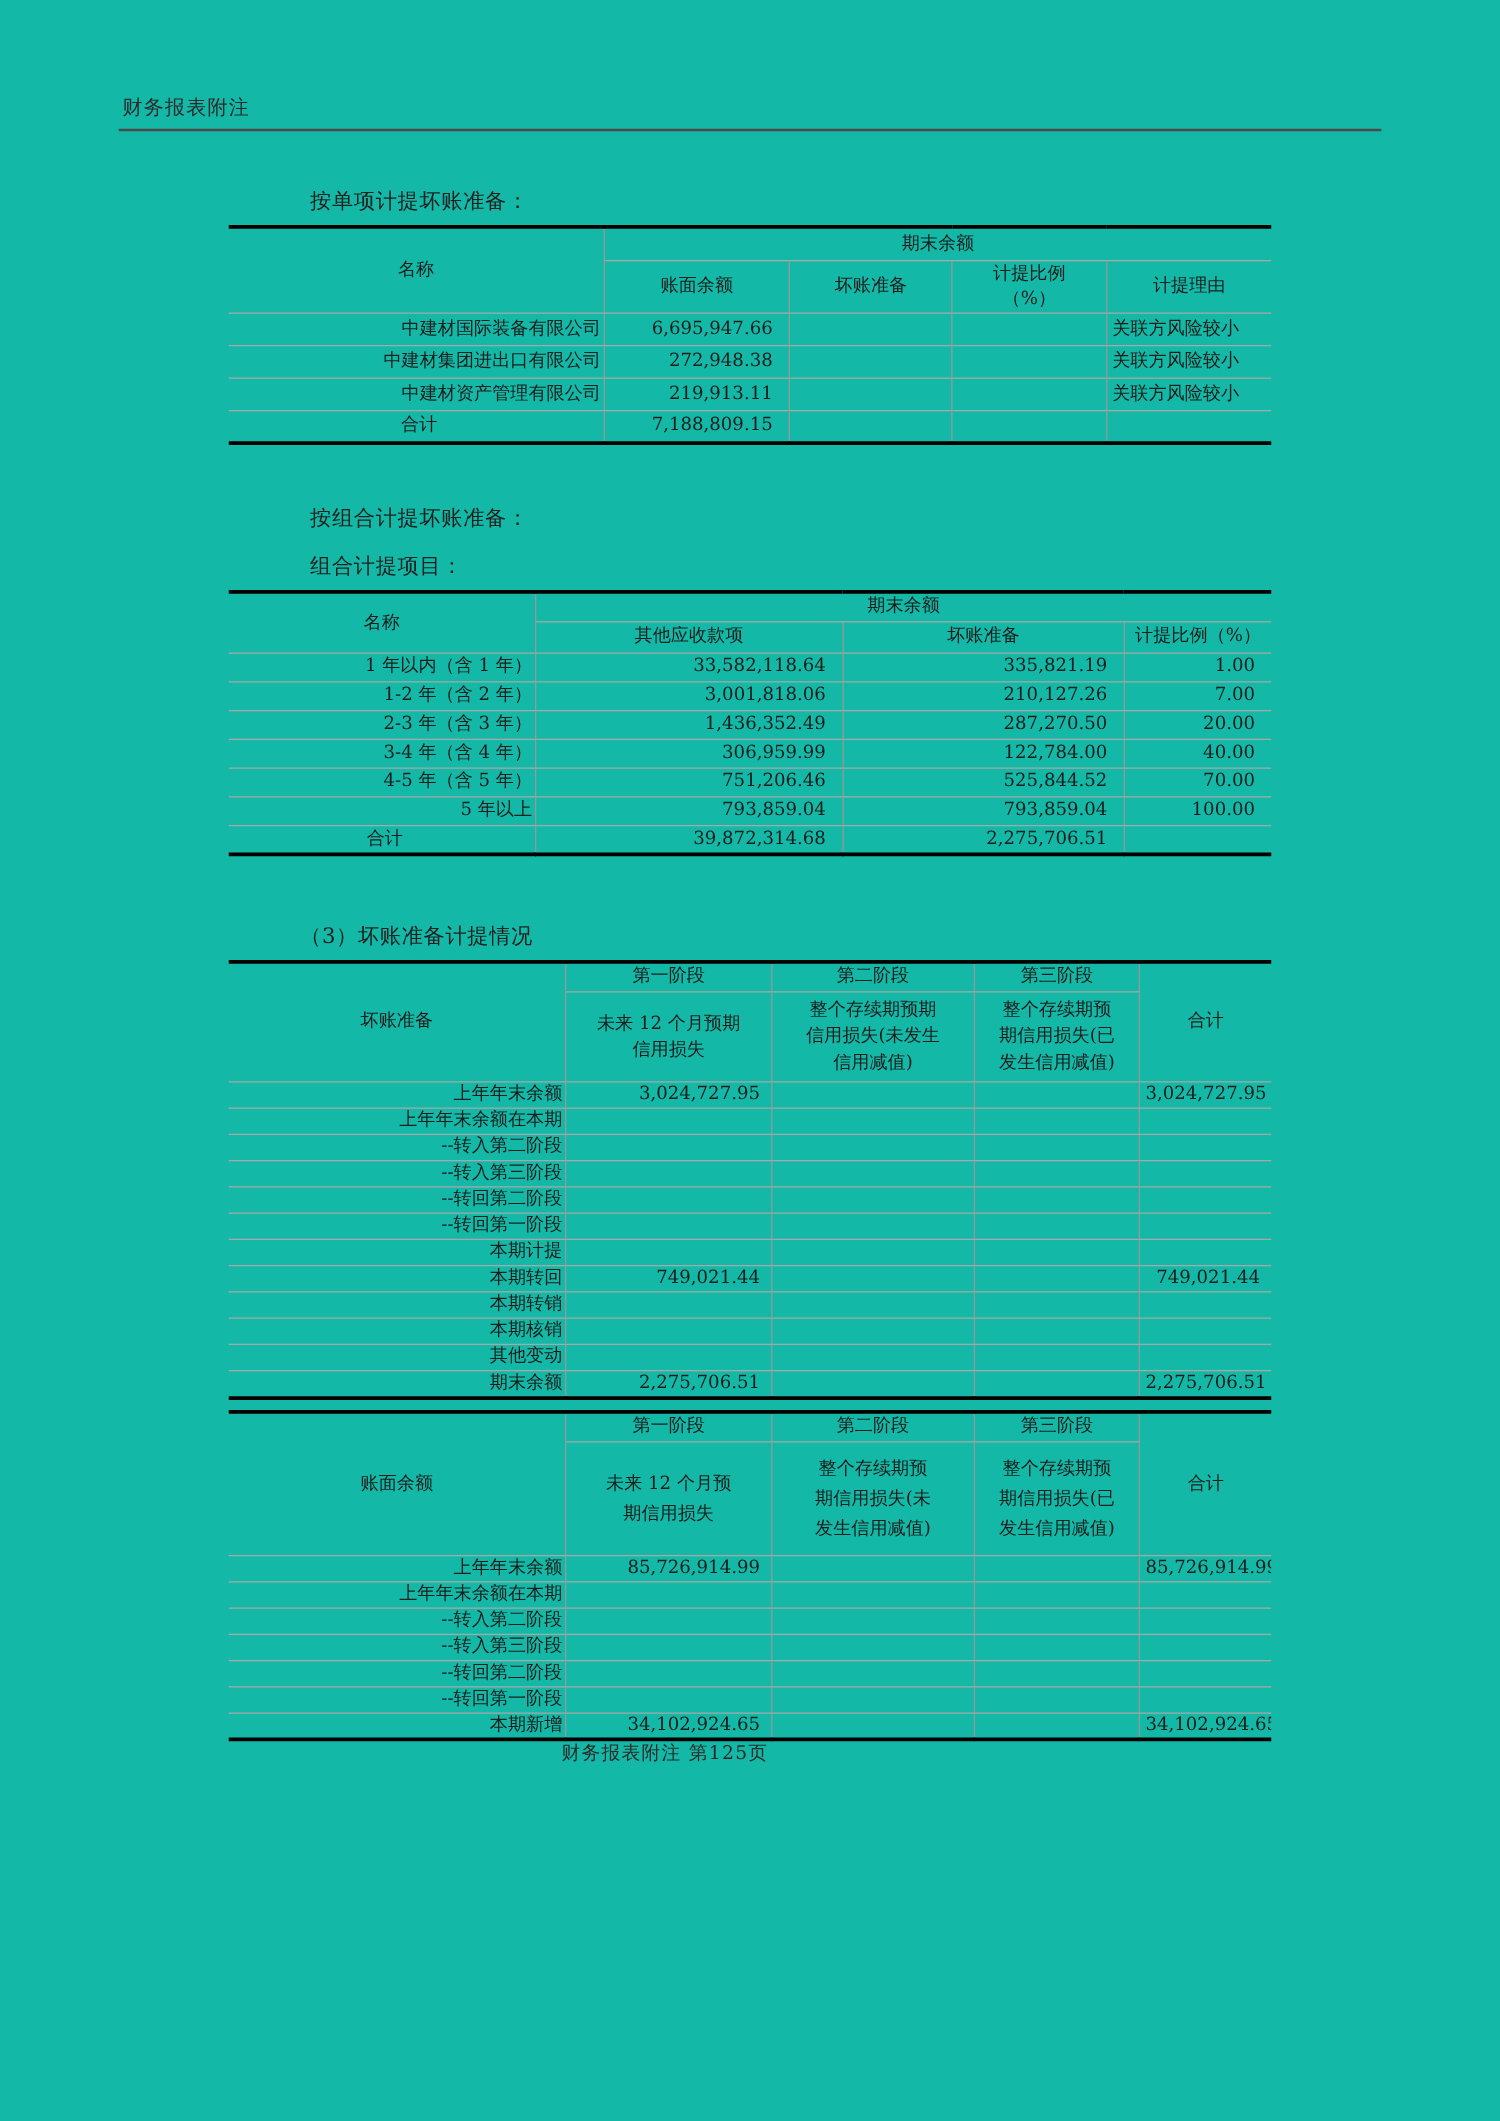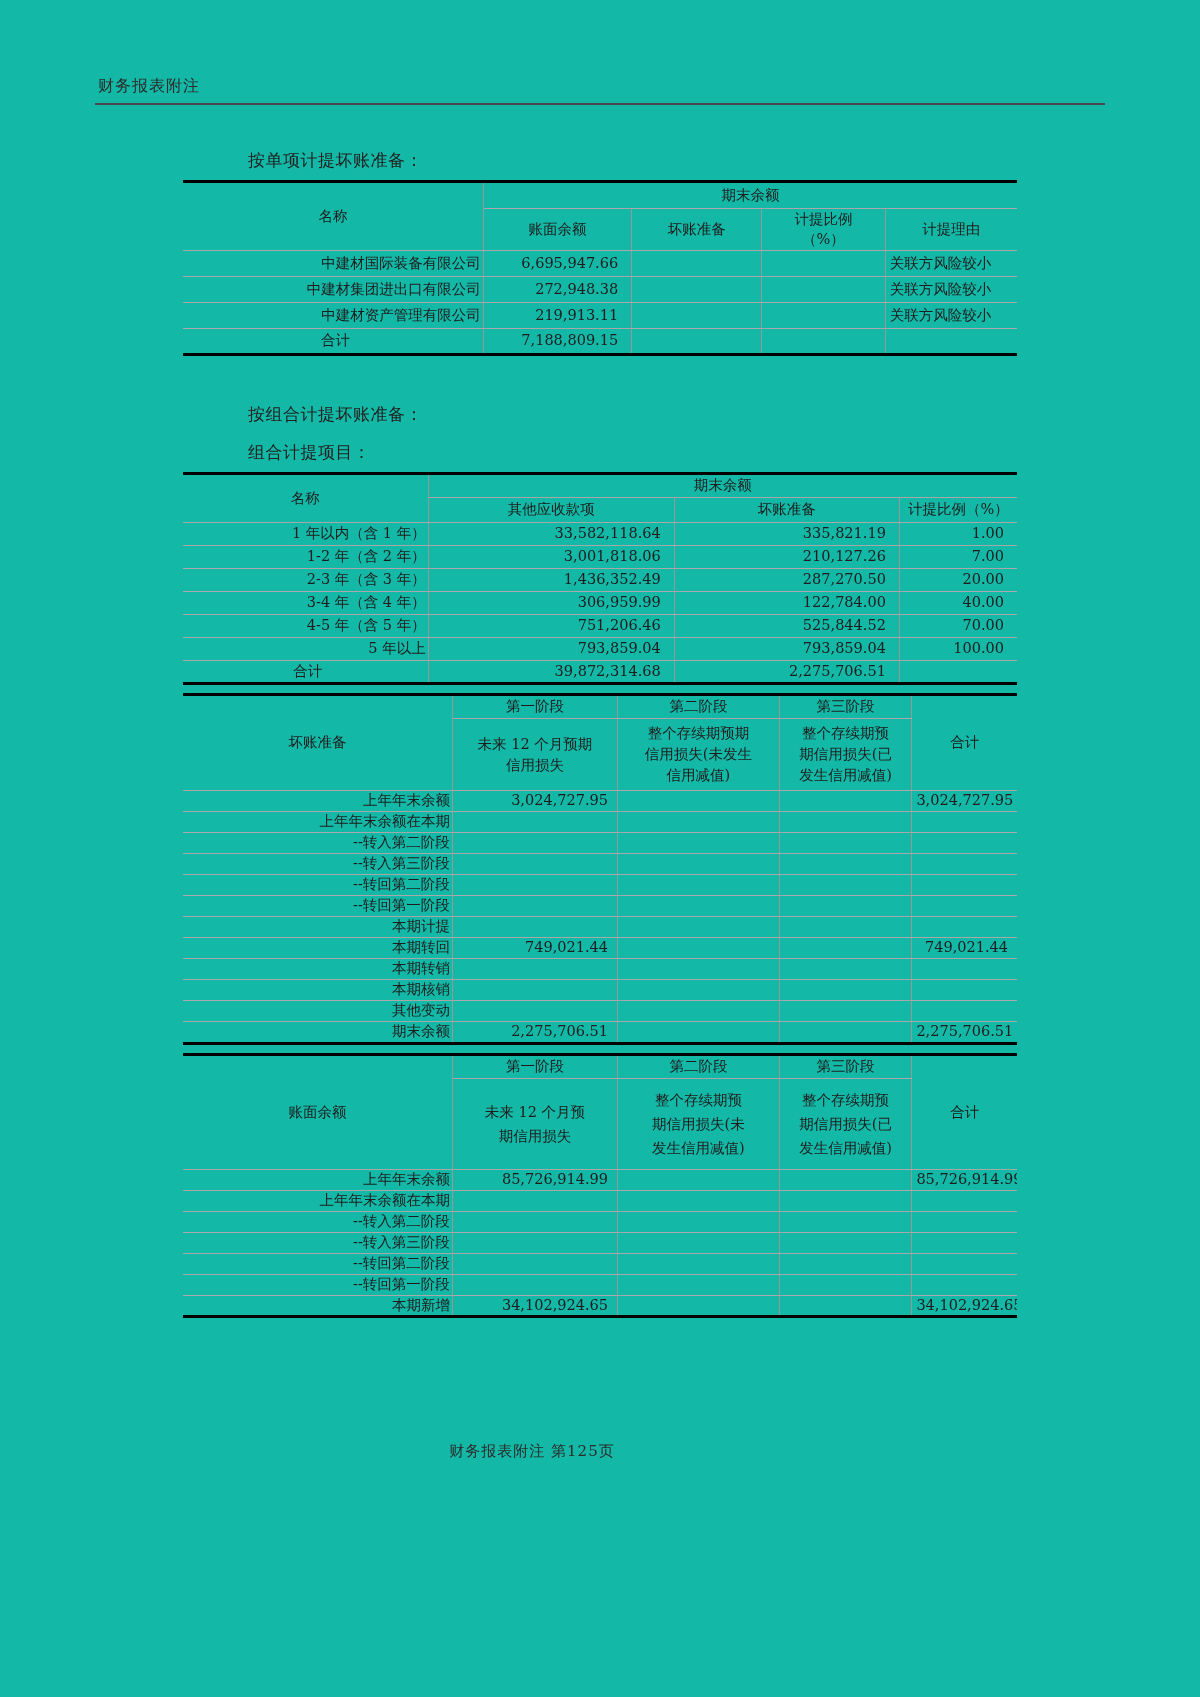--- a/index.html
+++ b/index.html
@@ -90,21 +90,20 @@
   .t3 col.c3, .t4 col.c3 { width: 19.4%; }
   .t3 col.c4, .t4 col.c4 { width: 15.9%; }
   .t3 col.c5, .t4 col.c5 { width: 12.6%; }
   .t3 thead tr:first-child td, .t4 thead tr:first-child td { height: 24px; }
   .t3 thead tr.sub td { line-height: 21px; padding-top: 4px; padding-bottom: 4px; }
   .t4 thead tr.sub td { line-height: 24px; padding-top: 9px; padding-bottom: 9px; }
   .t3 tbody td, .t4 tbody td { height: 21px; padding-top: 0; padding-bottom: 0; }
   .t3 tbody td, .t4 tbody td { padding-right: 9px; }
 
   .page-footer {
-    margin-top: 124px;
     text-align: center;
     font-size: 15px;
     color: #2a2a2a;
     letter-spacing: 1px;
   }
 </style>
 </head>
 <body>
 
 <div class="page">
@@ -227,20 +226,21 @@
           </tr>
           <tr>
             <td>合计</td>
             <td>39,872,314.68</td>
             <td>2,275,706.51</td>
             <td></td>
           </tr>
         </tbody>
     </table>
 
+    <div class="sec-title t3-title">（3）坏账准备计提情况</div>
     <table class="tbl t3">
       <colgroup>
           <col class="c1">
           <col class="c2">
           <col class="c3">
           <col class="c4">
           <col class="c5">
         </colgroup>
       <thead>
         <tr>

